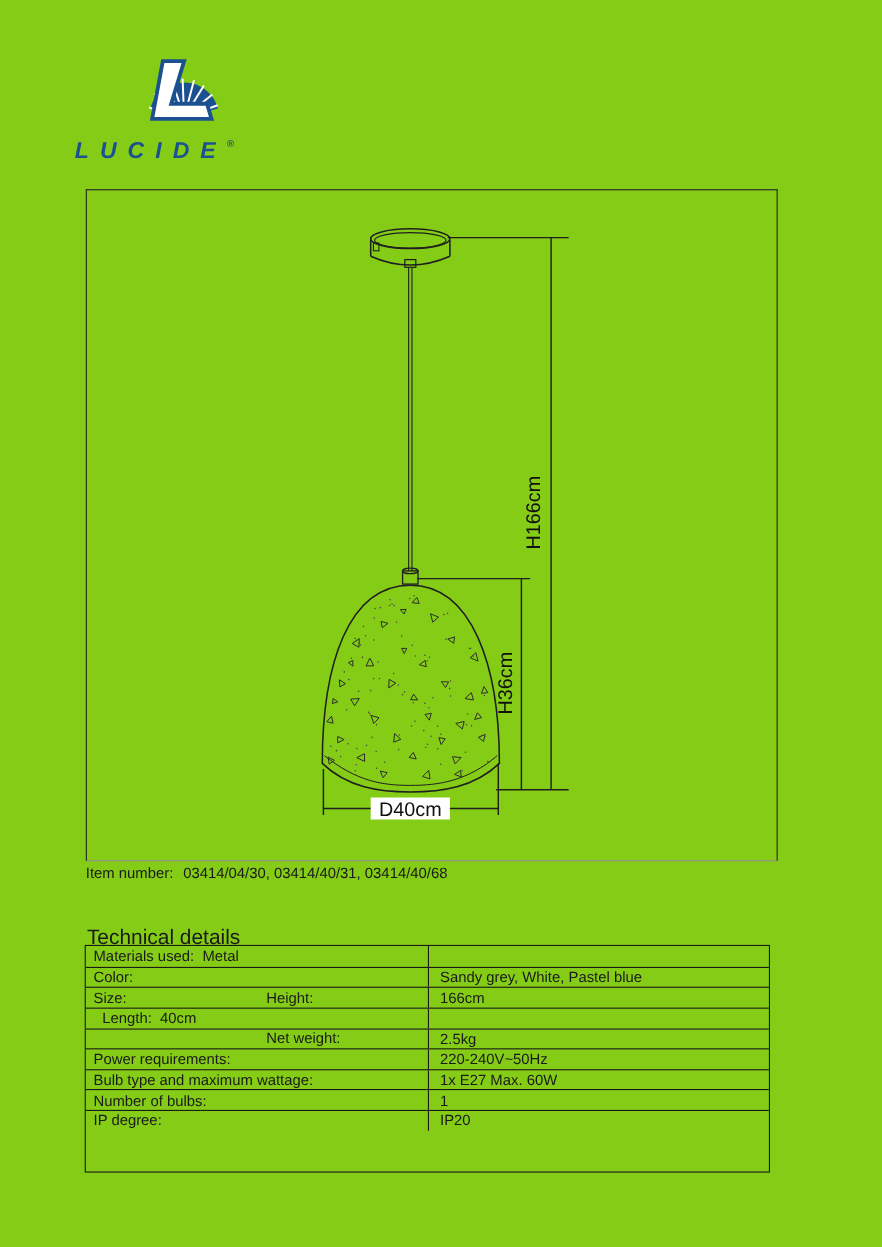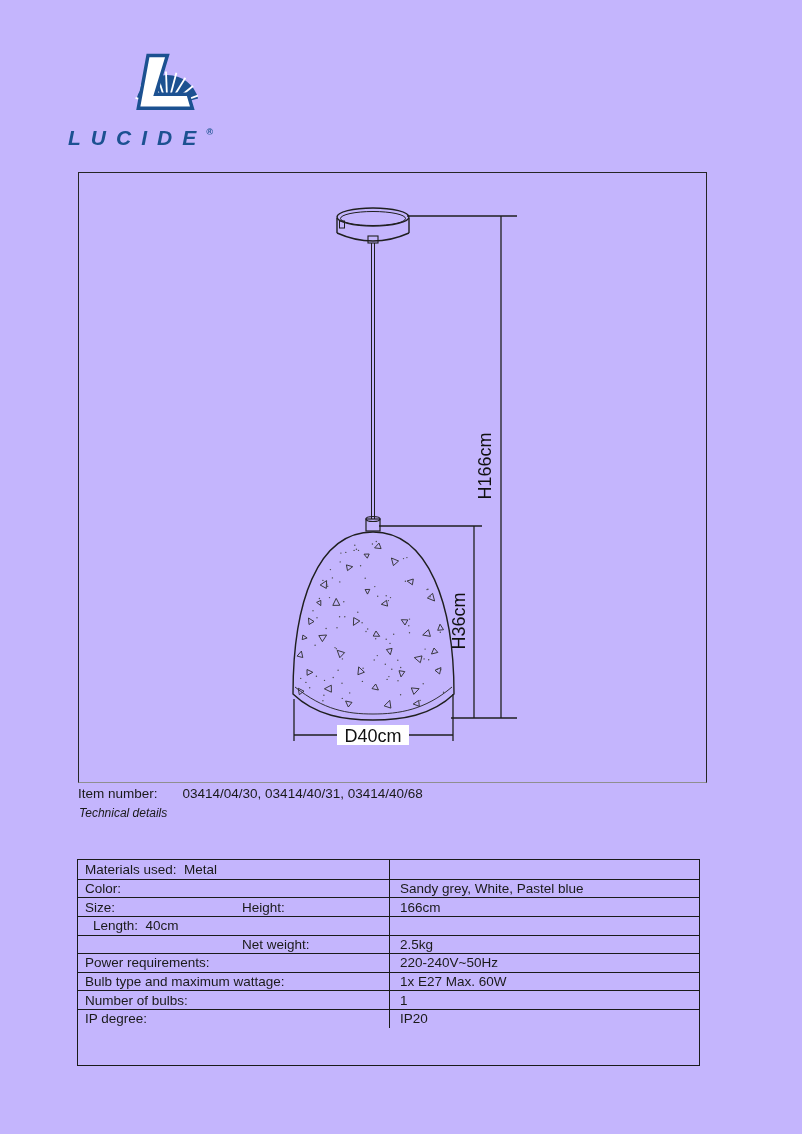--- a/index.html
+++ b/index.html
@@ -1,39 +1,39 @@
 <!DOCTYPE html>
 <html><head>
 <meta charset="utf-8">
 <style>
   html,body{margin:0;padding:0;background:#fff;}
   .page{
-    position:relative;width:802px;height:1134px;background:#c4b5fd;
+    position:relative;width:802px;height:1134px;background:#84cc16;
     font-family:"Liberation Sans",sans-serif;color:#1a1a1a;overflow:hidden;
   }
   
   .logo-wrap{position:absolute;left:62px;top:44px;width:170px;height:115px;}
   .logo-symbol{position:absolute;left:50px;top:6px;width:90px;height:72px;}
   .logo-text{
     position:absolute;left:6px;top:82px;width:164px;
     font-size:21px;font-weight:bold;font-style:italic;
     letter-spacing:10px;color:#1c5191;white-space:nowrap;
   }
   .logo-reg{font-size:9px;letter-spacing:0;vertical-align:10px;}
   
   .frame{
     position:absolute;left:78px;top:172px;width:629px;height:611px;
     border:1.6px solid #262626;border-bottom-color:#8f8f8f;box-sizing:border-box;
   }
   .frame svg{position:absolute;left:0;top:0;}
   
   .item-line{position:absolute;left:78px;top:786px;font-size:13.5px;white-space:pre-wrap;}
-  .item-line .val{margin-left:25px;}
-  
-  .tech-heading{position:absolute;left:79px;top:806px;font-size:12px;font-style:italic;}
+  .item-line .val{margin-left:9px;}
+  
+  .tech-heading{position:absolute;left:79px;top:842px;font-size:19px;}
   .ttable{
     position:absolute;left:77px;top:859px;width:623px;height:207px;
     border:1.5px solid #1a1a1a;box-sizing:border-box;
     display:grid;grid-template-rows:repeat(11,1fr);
     font-size:13.5px;
   }
   .trow{display:flex;min-height:0;}
   .trow + .trow{border-top:1.4px solid #1a1a1a;}
   .tcell-left{
     position:relative;width:312px;flex:none;border-right:1.4px solid #1a1a1a;

